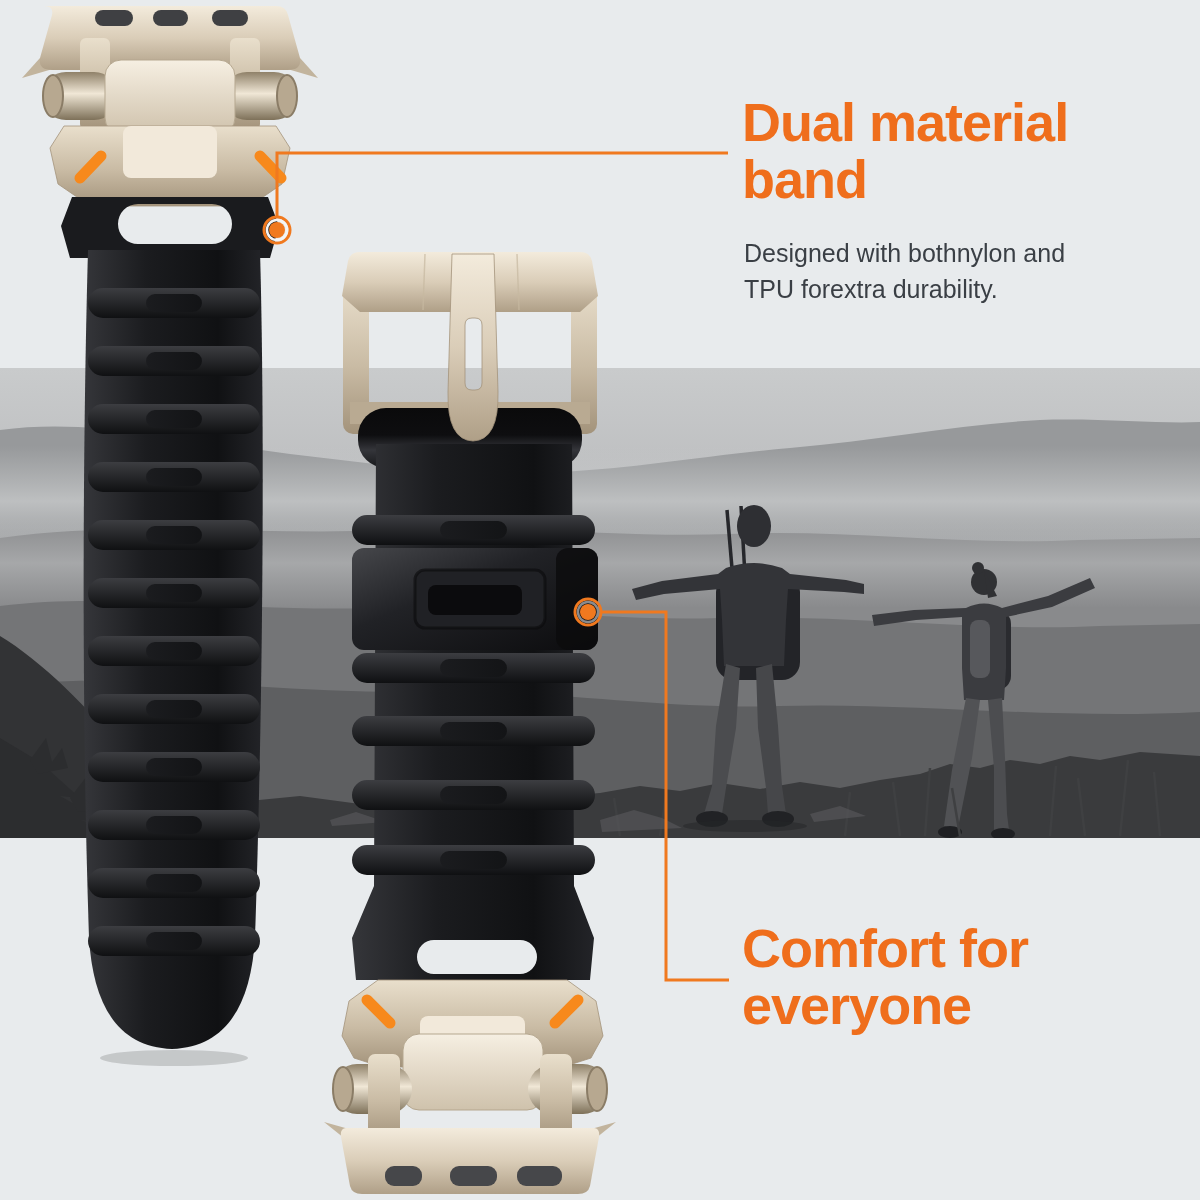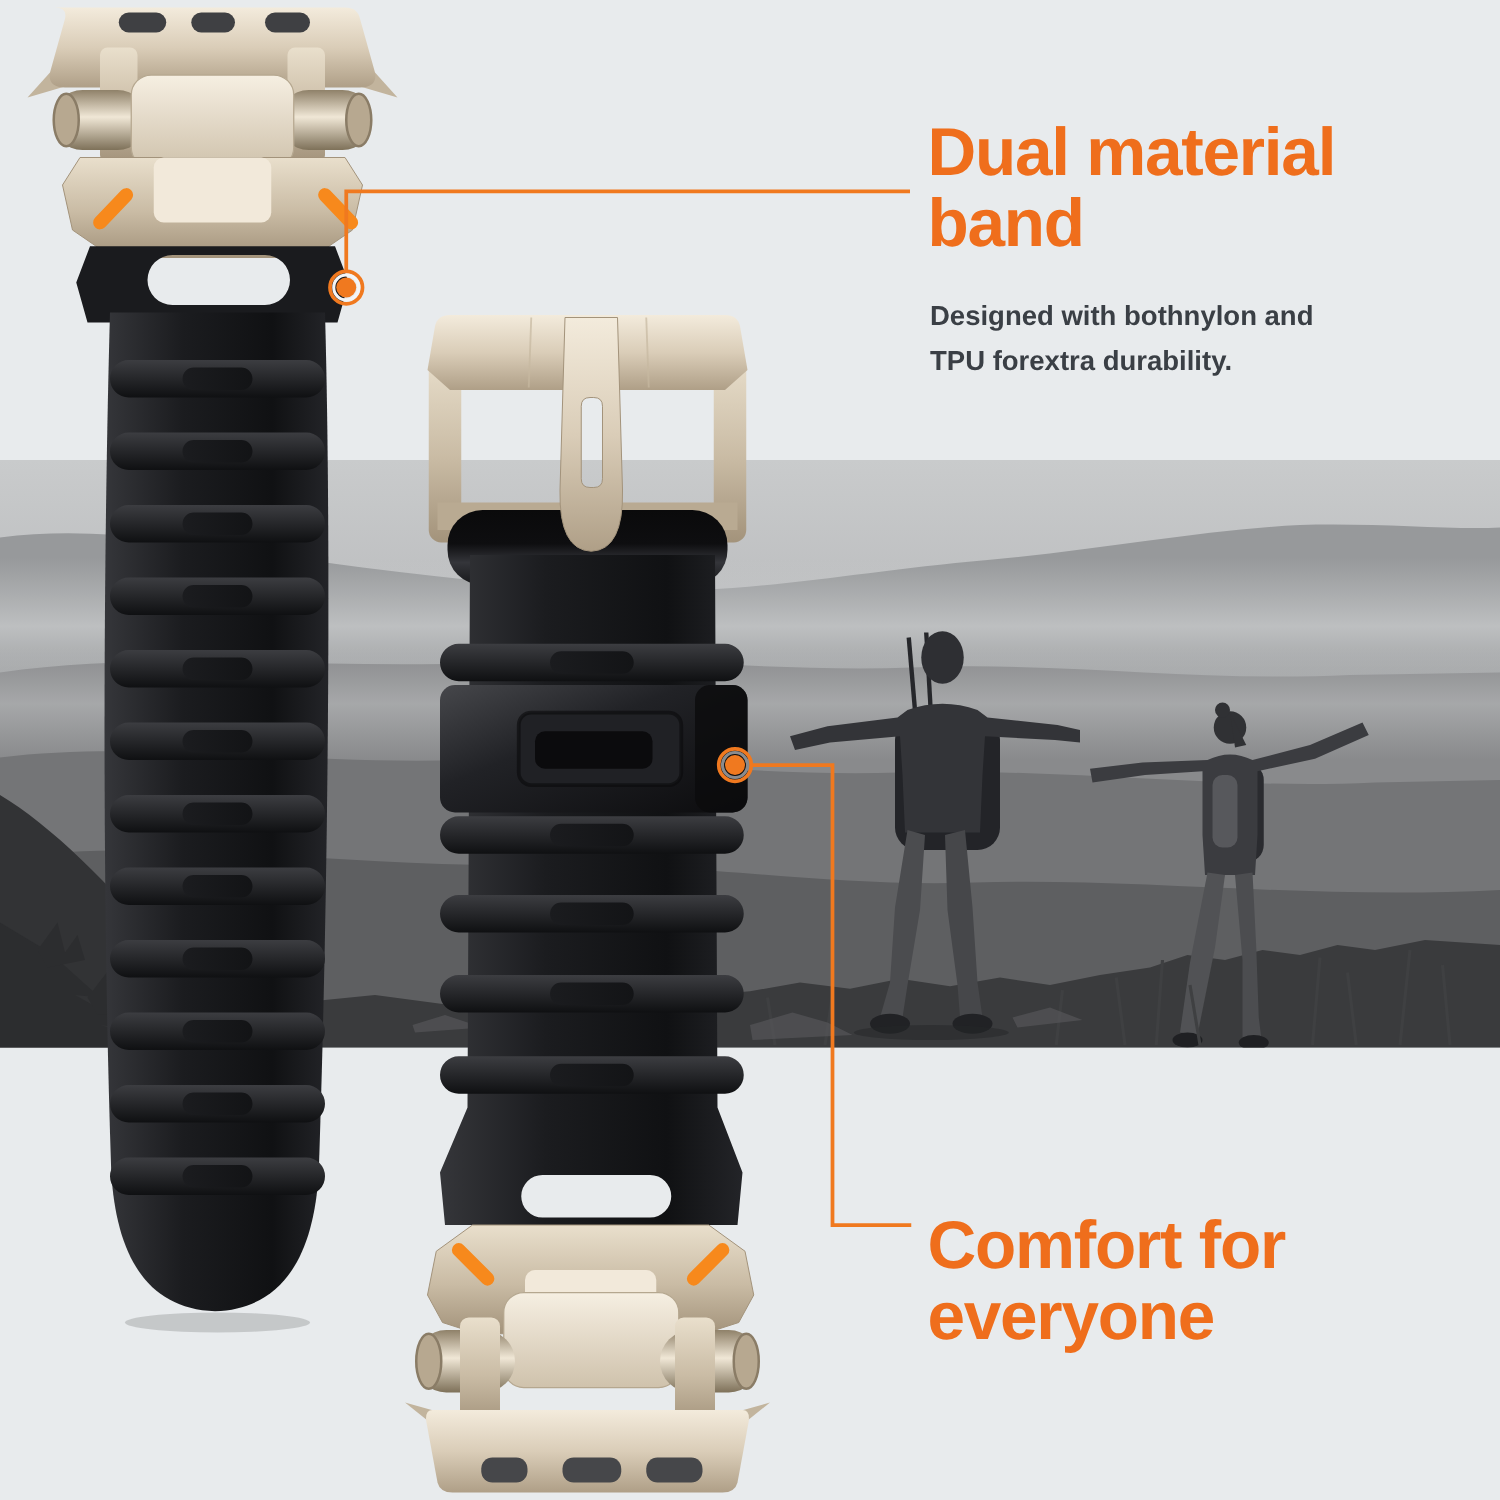--- a/index.html
+++ b/index.html
@@ -6,24 +6,24 @@
   body{font-family:"Liberation Sans","DejaVu Sans",sans-serif;background:#cfd3d6;}
   .canvas{position:relative;width:1200px;height:1200px;overflow:hidden;
           background:var(--background,#E8EBED);}
   .layer{position:absolute;display:block;}
   .photo{left:0;top:368px;width:1200px;height:470px;}
   .band-left{left:20px;top:0;width:300px;height:1075px;}
   .band-mid{left:320px;top:244px;width:320px;height:956px;}
   .overlay{left:0;top:0;width:1200px;height:1200px;pointer-events:none;}
   .callout-text{position:absolute;left:731px;width:440px;margin-left:11px;}
   .callout-text.t1{top:94px;}
-  .callout-text.t2{top:968px;}
+  .callout-text.t2{top:920px;}
   .callout-text h2{margin:0;font-size:54px;line-height:57px;font-weight:700;
                    letter-spacing:-1px;color:var(--accent,#EF6E1C);white-space:pre-line;}
-  .callout-text p{margin:27px 0 0 2px;font-size:22px;line-height:36px;font-weight:700;
+  .callout-text p{margin:27px 0 0 2px;font-size:25px;line-height:36px;font-weight:400;
                   color:var(--body-text,#3A3F45);white-space:pre-line;}
 </style>
 </head>
 <body>
 
 <div class="canvas">
 
   <svg class="layer photo" viewBox="0 0 1200 470" preserveAspectRatio="none">
     <defs>
       <linearGradient id="sky" x1="0" y1="0" x2="0" y2="1">

